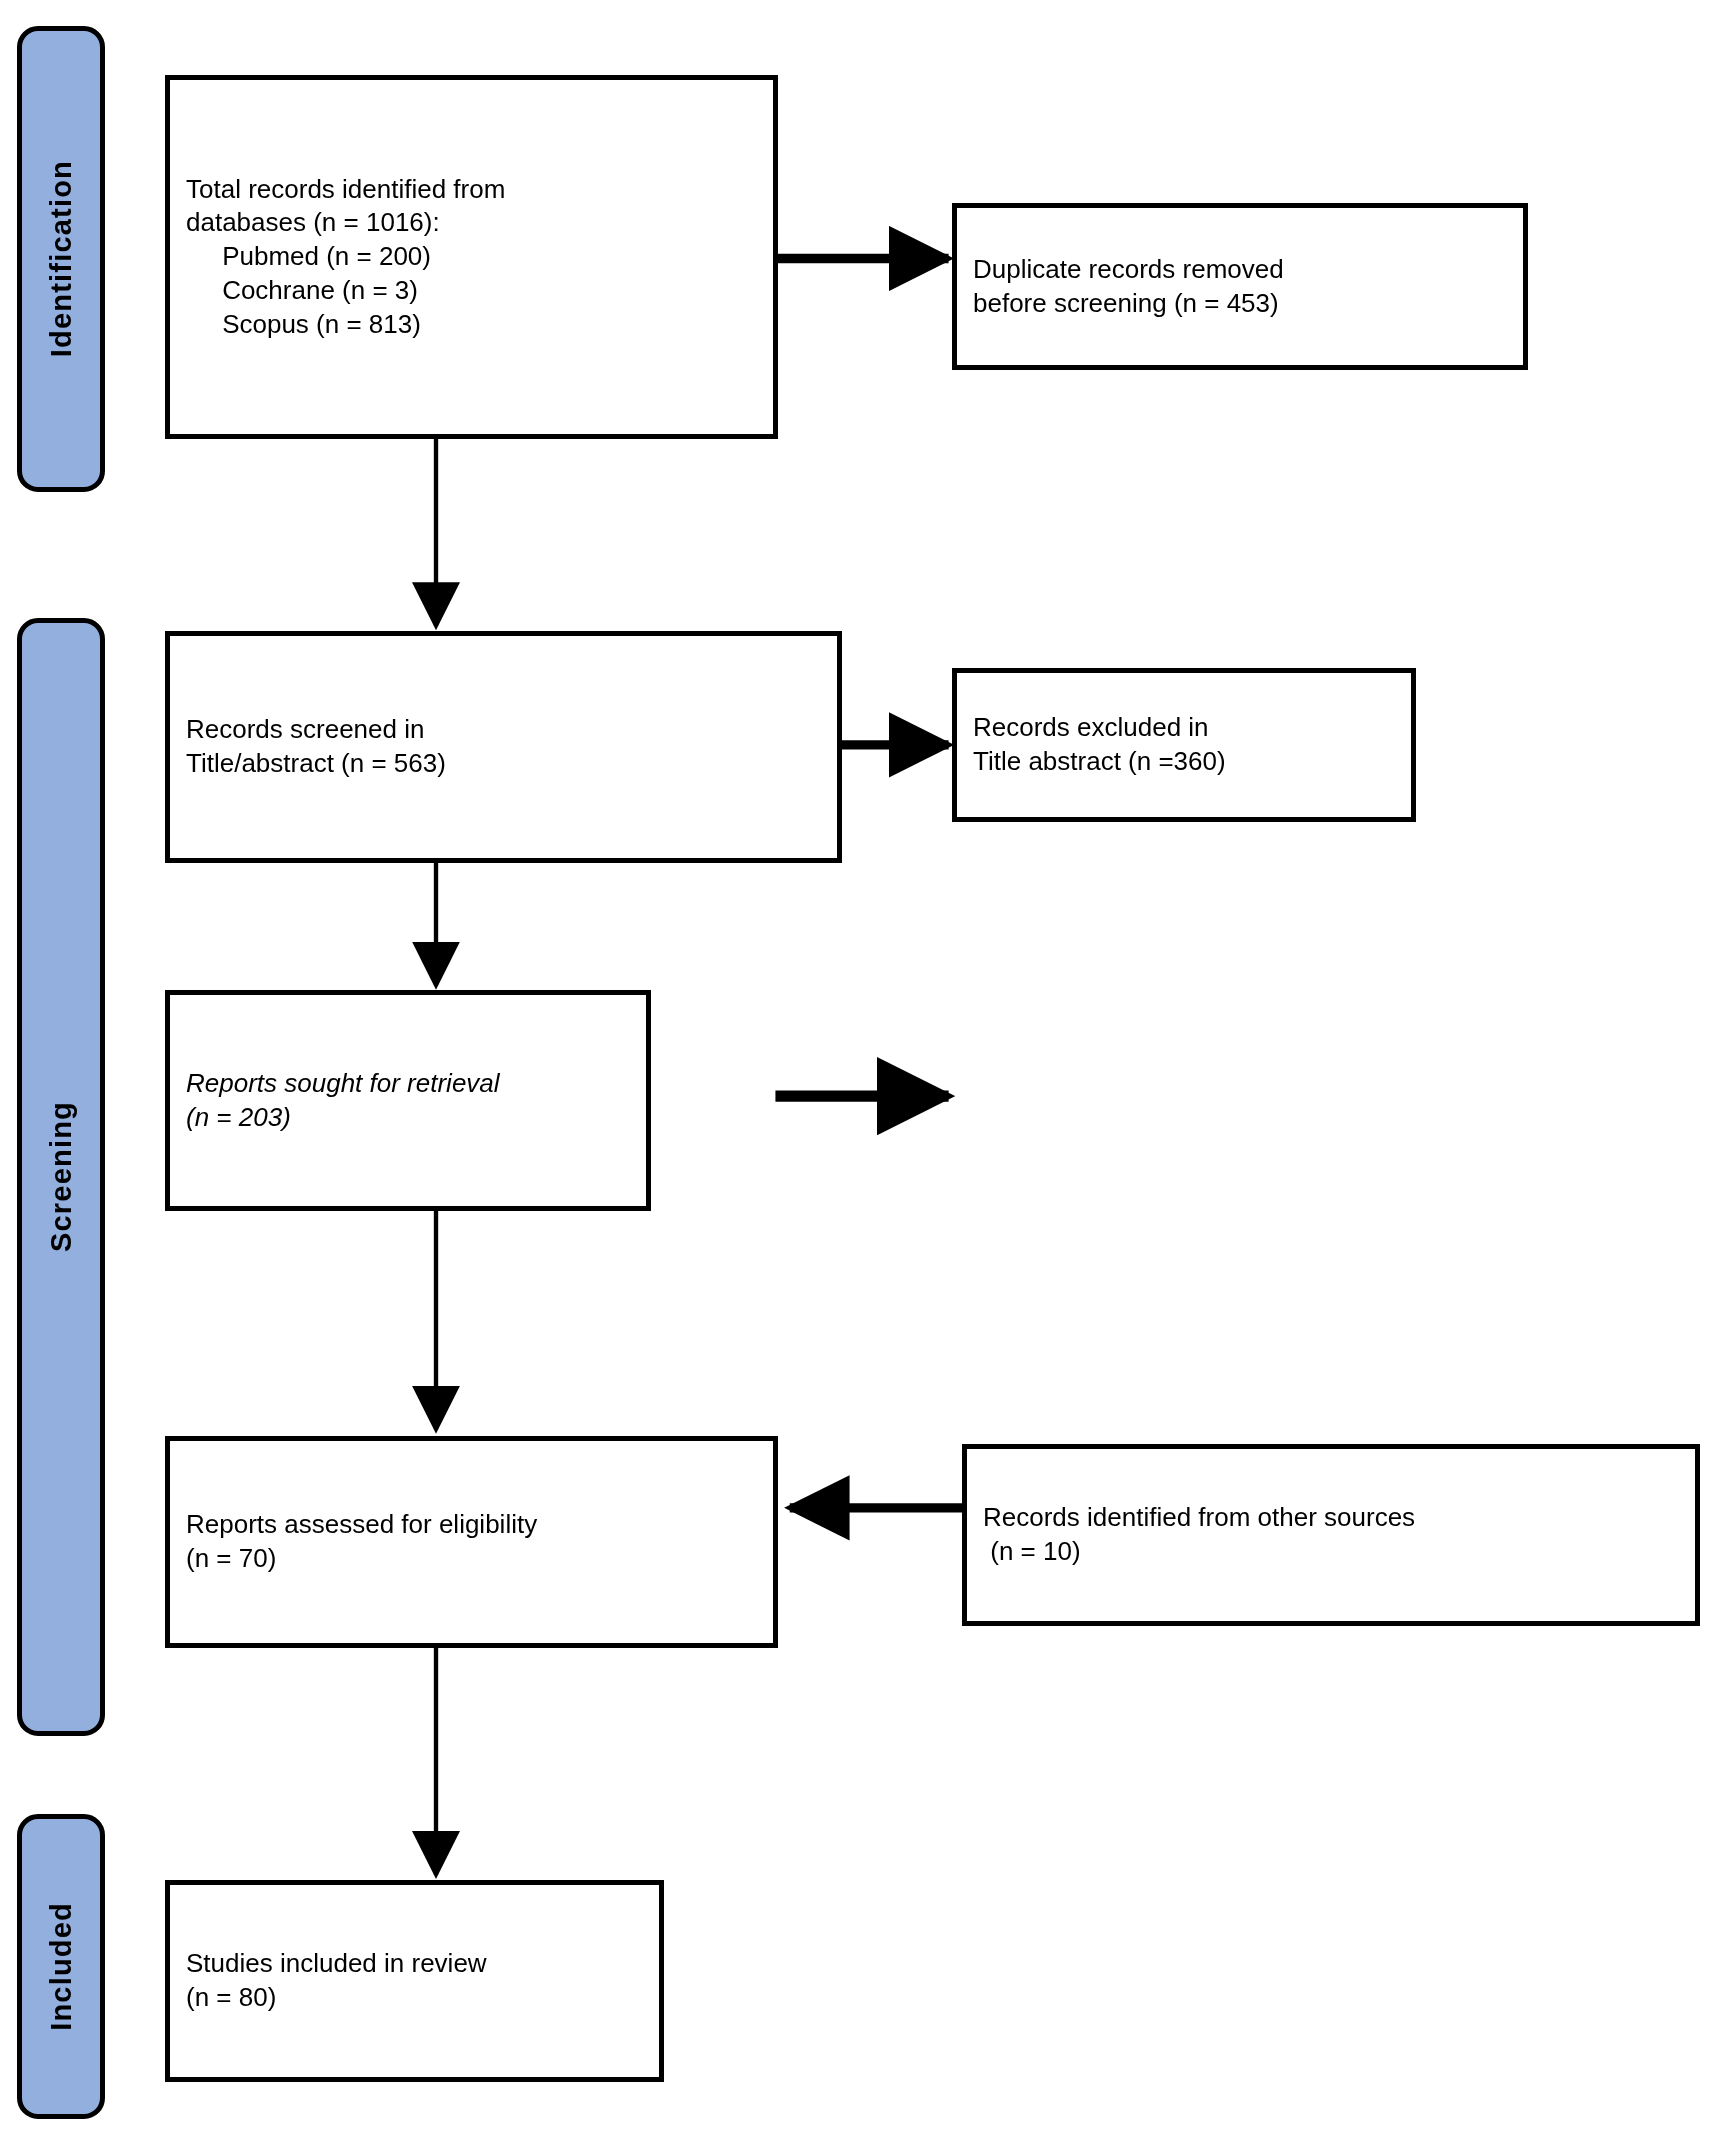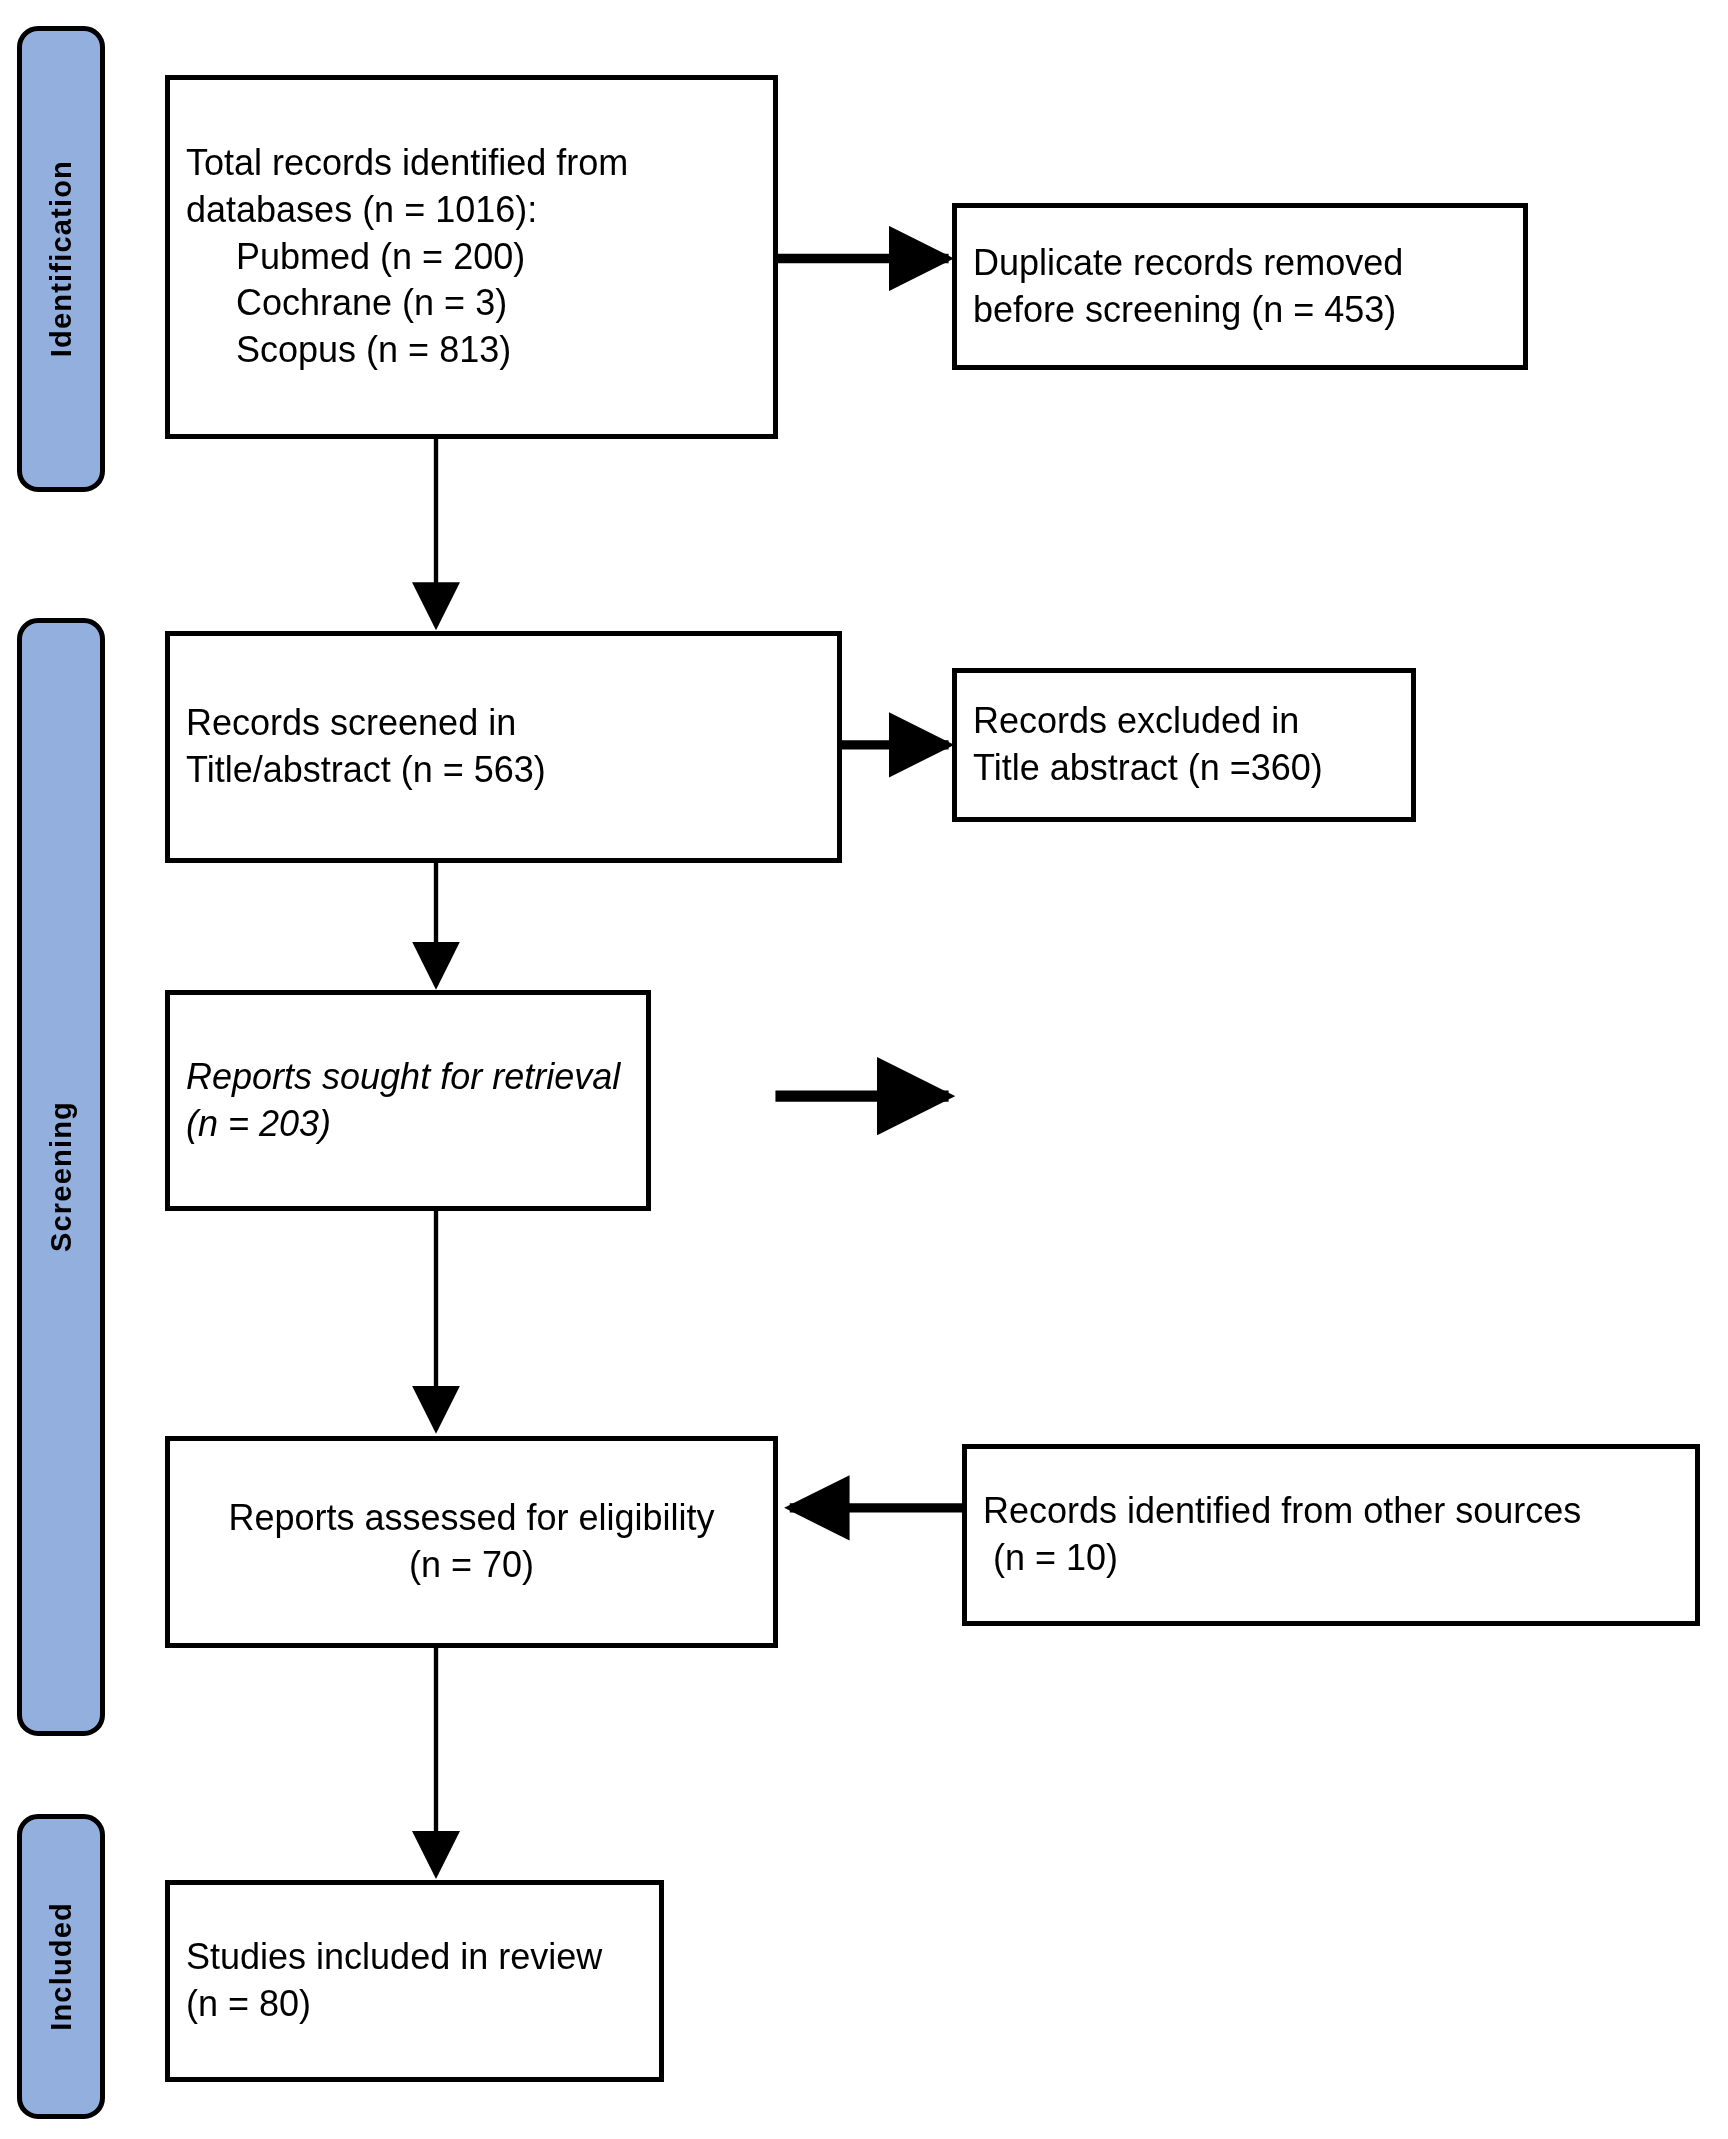--- a/index.html
+++ b/index.html
@@ -42,21 +42,21 @@
   .flow-box {
     position: absolute;
     background: #ffffff;
     border: 5.6px solid #000000;
     box-sizing: border-box;
     display: flex;
     flex-direction: column;
     justify-content: center;
   }
   .flow-box .box-text {
-    font-size: 36px;
+    font-size: 26px;
     line-height: 1.30;
     color: #000000;
     padding: 0 16px;
     white-space: pre-wrap;
     font-family: "Liberation Sans", sans-serif;
   }
 
   
   #connectors {
     position: absolute;
@@ -151,21 +151,21 @@
     <div class="box-text">Records excluded in
 Title abstract (n =360)</div>
   </div>
 
   <div class="flow-box" style="left:165px; top:990px; width:486px; height:221px;font-style:italic;">
     <div class="box-text">Reports sought for retrieval
 (n = 203)</div>
   </div>
 
 
-  <div class="flow-box" style="left:165px; top:1436px; width:613px; height:212px;text-align:center;">
+  <div class="flow-box" style="left:165px; top:1436px; width:613px; height:212px;">
     <div class="box-text">Reports assessed for eligibility
 (n = 70)</div>
   </div>
 
   <div class="flow-box" style="left:962px; top:1444px; width:738px; height:182px;">
     <div class="box-text">Records identified from other sources
  (n = 10)</div>
   </div>
 
   <div class="flow-box" style="left:165px; top:1880px; width:499px; height:202px;">

